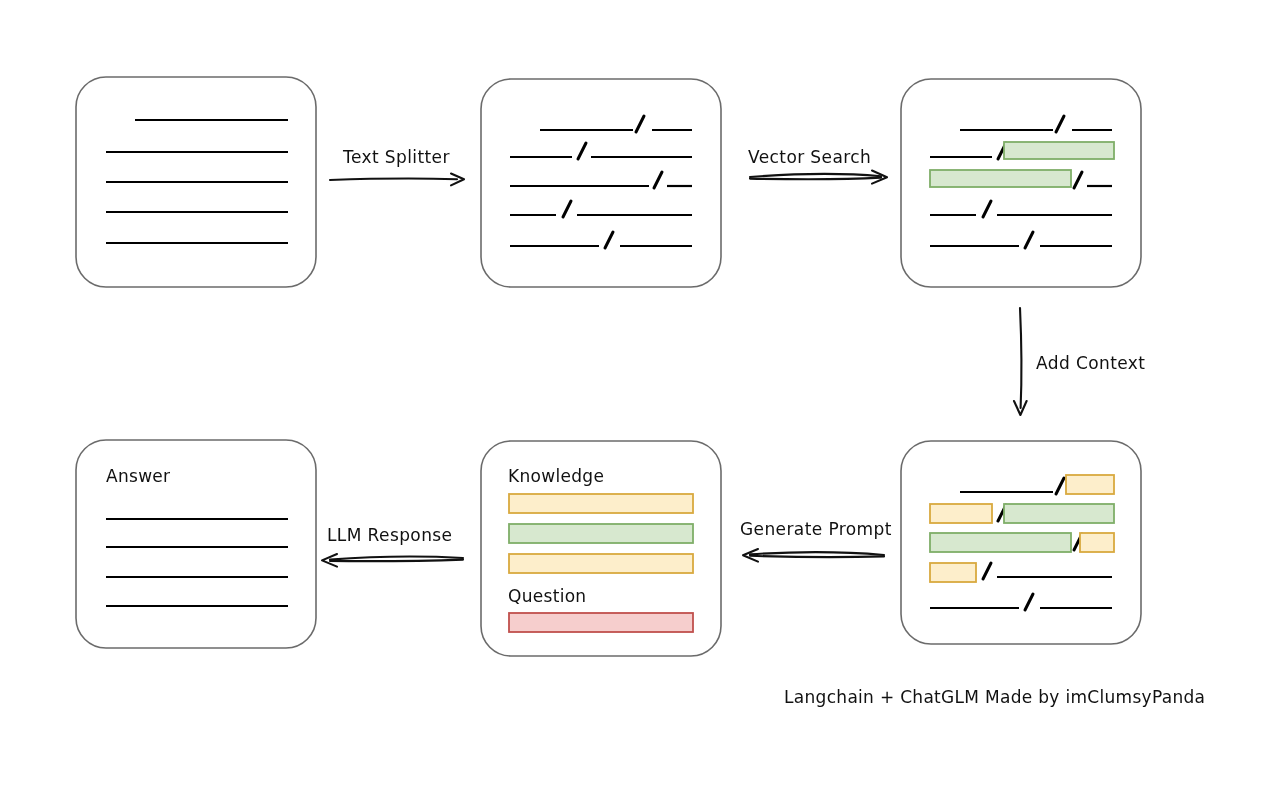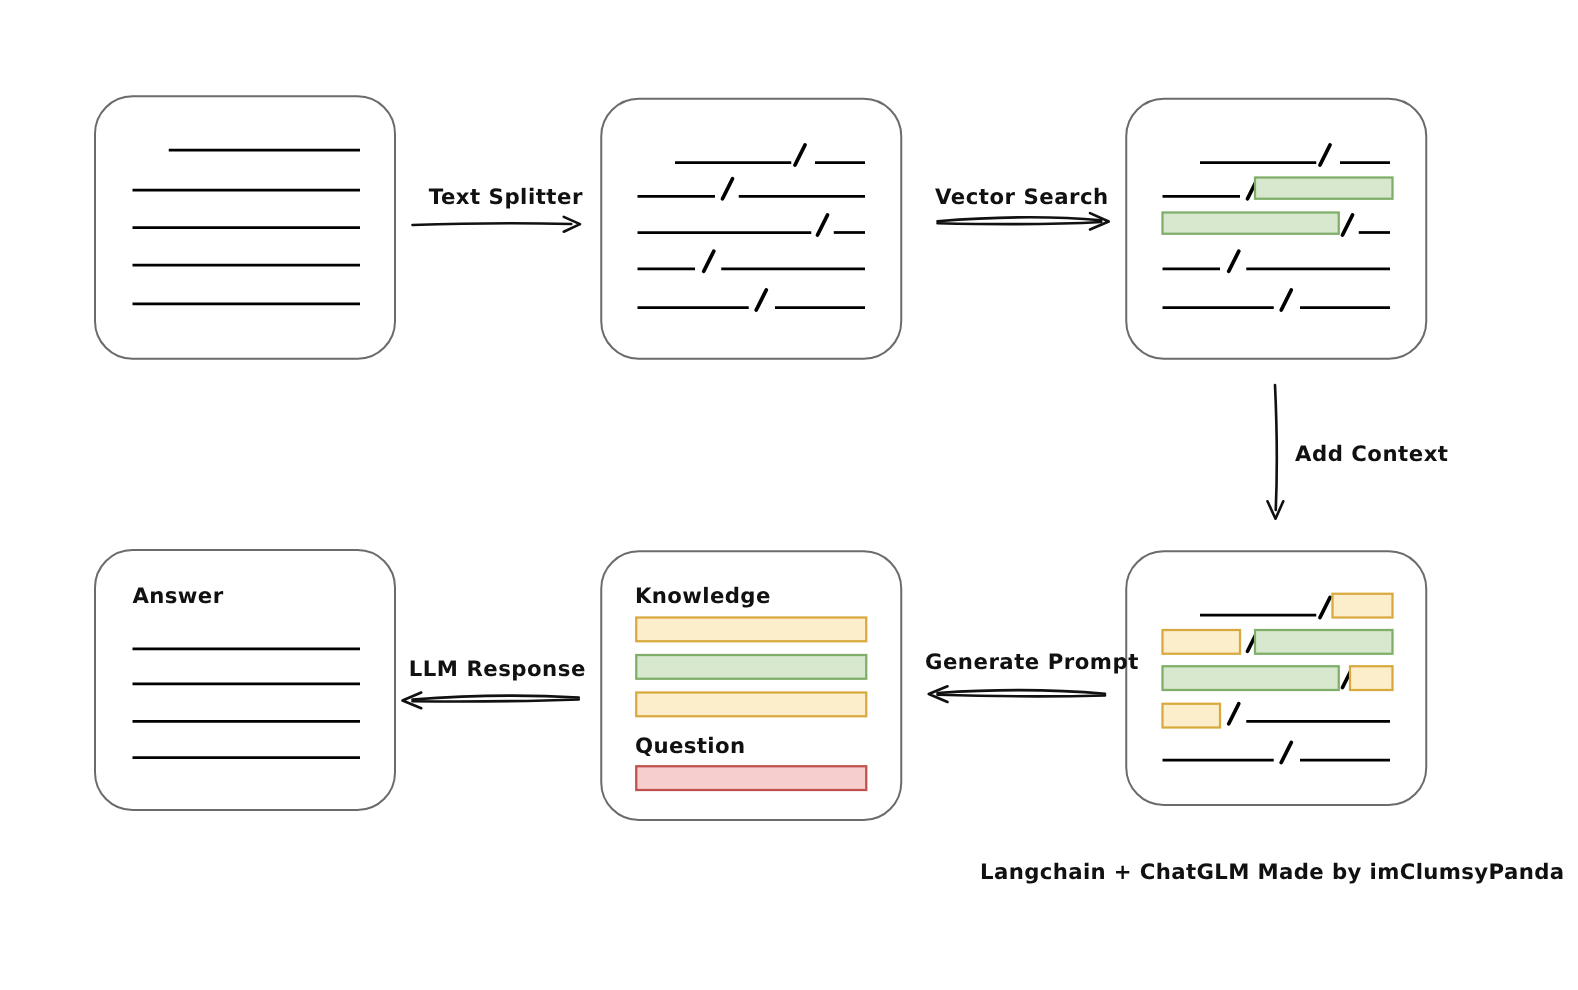--- a/index.html
+++ b/index.html
@@ -12,21 +12,20 @@
     height: 792px;
     font-family: "DejaVu Sans", sans-serif;
     overflow: hidden;
     position: relative;
   }
   #diagram-root {
     position: absolute;
     left: 0; top: 0;
     width: 1156px;
     height: 792px;
-    font-weight: bold;
   }
   svg { display: block; }
   .doc-box {
     fill: #ffffff;
     stroke: #6b6b6b;
     stroke-width: 1.6;
   }
   .text-line {
     stroke: #000000;
     stroke-width: 2.2;

